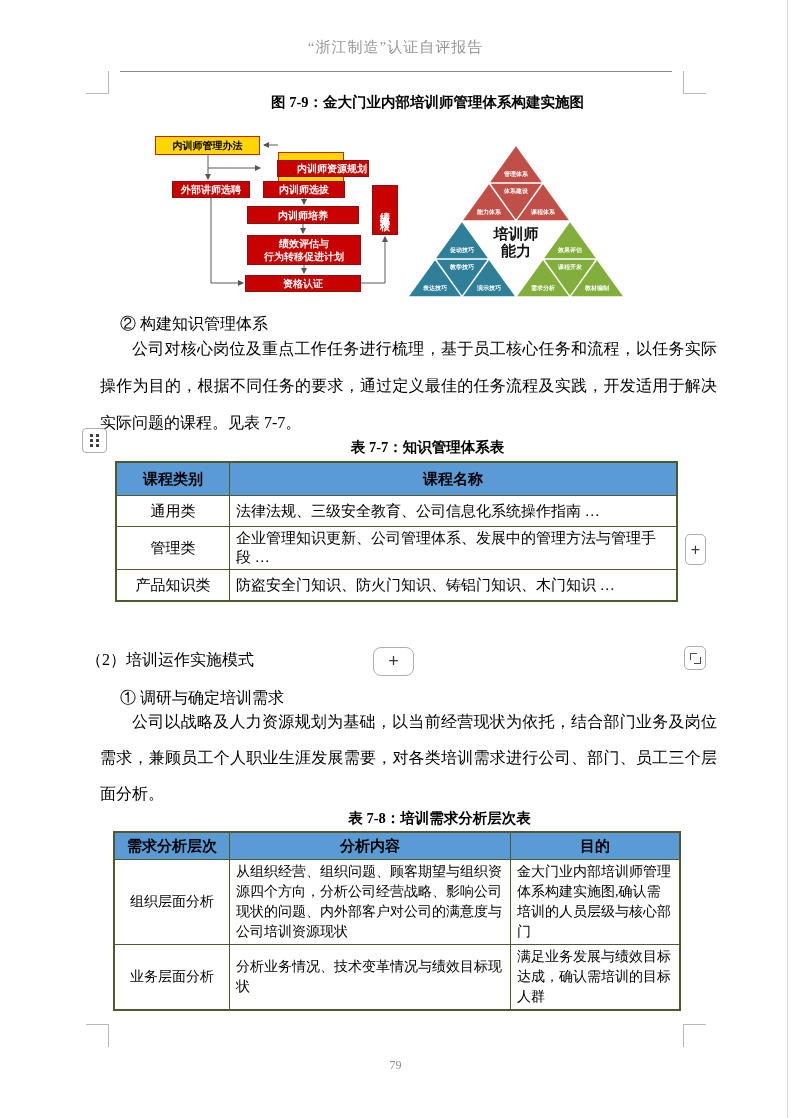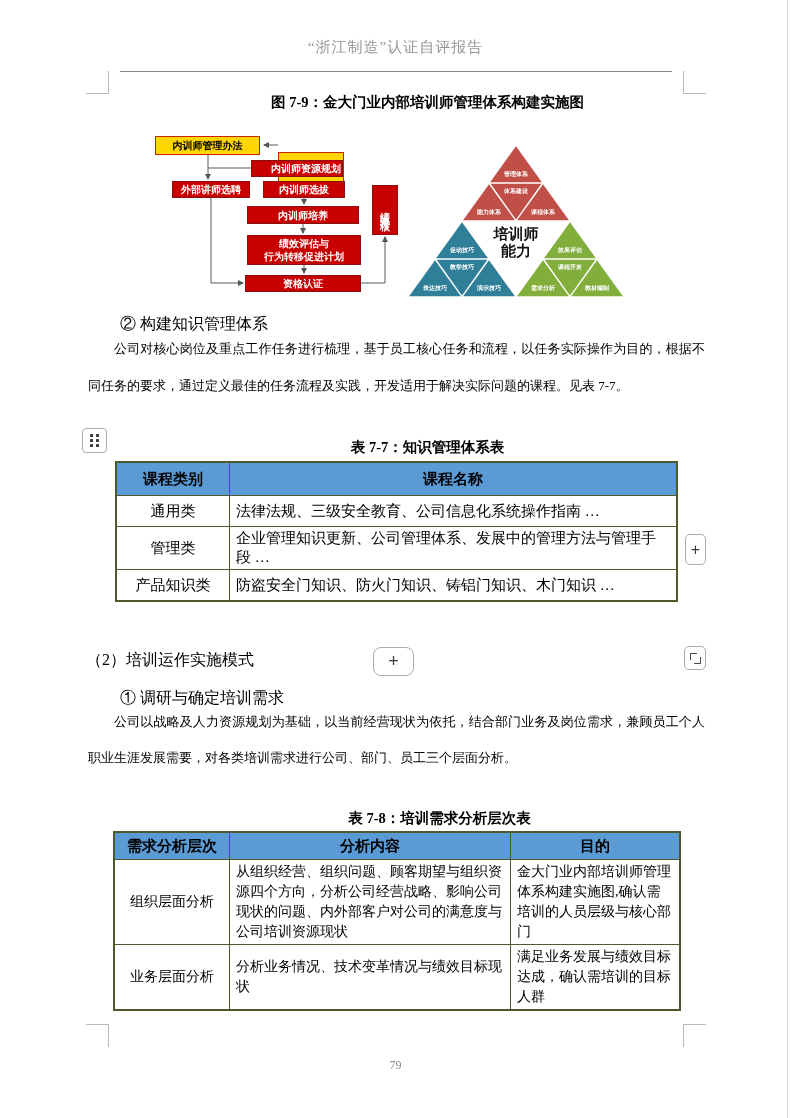--- a/index.html
+++ b/index.html
@@ -17,21 +17,21 @@
   .crop-tl{left:86px;top:71px;border-right:1px solid #b9b9b9;border-bottom:1px solid #b9b9b9;}
   .crop-tr{left:683px;top:71px;border-left:1px solid #b9b9b9;border-bottom:1px solid #b9b9b9;}
   .crop-bl{left:86px;top:1024px;border-right:1px solid #b9b9b9;border-top:1px solid #b9b9b9;}
   .crop-br{left:683px;top:1024px;border-left:1px solid #b9b9b9;border-top:1px solid #b9b9b9;}
   .right-edge{left:787px;top:0;width:1px;height:1118px;background:#d8d8d8;}
 
   
   .caption{left:0;width:100%;text-align:center;font-weight:bold;font-size:14.5px;padding-left:32px;}
   .h-indent{left:120px;font-size:16px;}
   .h-left{left:86px;font-size:16px;}
-  .para{left:88px;width:617px;font-size:13px;line-height:37px;text-align:justify;text-indent:2em;}
+  .para{left:100px;width:617px;font-size:16px;line-height:37px;text-align:justify;text-indent:2em;}
 
   
   .figure{left:145px;top:130px;width:495px;height:170px;}
   .figure svg{position:absolute;left:0;top:0;}
   .fnode{position:absolute;display:flex;align-items:center;justify-content:center;
          font-family:"Liberation Sans","DejaVu Sans",sans-serif;
          font-size:10px;font-weight:bold;text-align:center;line-height:13px;box-sizing:border-box;}
   .fnode.yellow{background:var(--flow-yellow);border:1px solid var(--flow-yellow-border);color:#000;}
   .fnode.red{background:var(--flow-red);border:1px solid var(--flow-red-border);color:#fff;}
   .fnode.vertical{writing-mode:vertical-rl;text-orientation:upright;letter-spacing:3px;}
@@ -111,21 +111,21 @@
         <path d="M159,68 L159,74" marker-end="url(#ah)"></path>
         <path d="M158,94 L158,103" marker-end="url(#ah)"></path>
         <path d="M159,135 L159,143" marker-end="url(#ah)"></path>
         <path d="M66,68 L66,153 L98,153" marker-end="url(#ah)"></path>
         <path d="M216,153 L240,153 L240,107" marker-end="url(#ah)"></path>
       </g>
     </svg>
 
     <div class="fnode yellow" style="left:10px;top:6px;width:105px;height:19px;">内训师管理办法</div>
     <div class="fnode yellow" style="left:133px;top:22px;width:66px;height:33px;">课程规划</div>
-    <div class="fnode red" style="left:106px;top:30px;width:92px;height:17px;padding-left:18px;">内训师资源规划</div>
+    <div class="fnode red" style="left:132px;top:30px;width:92px;height:17px;padding-left:18px;">内训师资源规划</div>
     <div class="fnode red" style="left:27px;top:51px;width:78px;height:17px;">外部讲师选聘</div>
     <div class="fnode red" style="left:118px;top:51px;width:82px;height:17px;">内训师选拔</div>
     <div class="fnode red" style="left:102px;top:76px;width:112px;height:18px;">内训师培养</div>
     <div class="fnode red" style="left:102px;top:105px;width:114px;height:30px;flex-direction:column;">
       <span>绩效评估与</span>
       <span>行为转移促进计划</span>
     </div>
     <div class="fnode red" style="left:100px;top:145px;width:116px;height:17px;">资格认证</div>
     <div class="fnode red vertical" style="left:227px;top:55px;width:26px;height:50px;">绩效考核</div>
 

